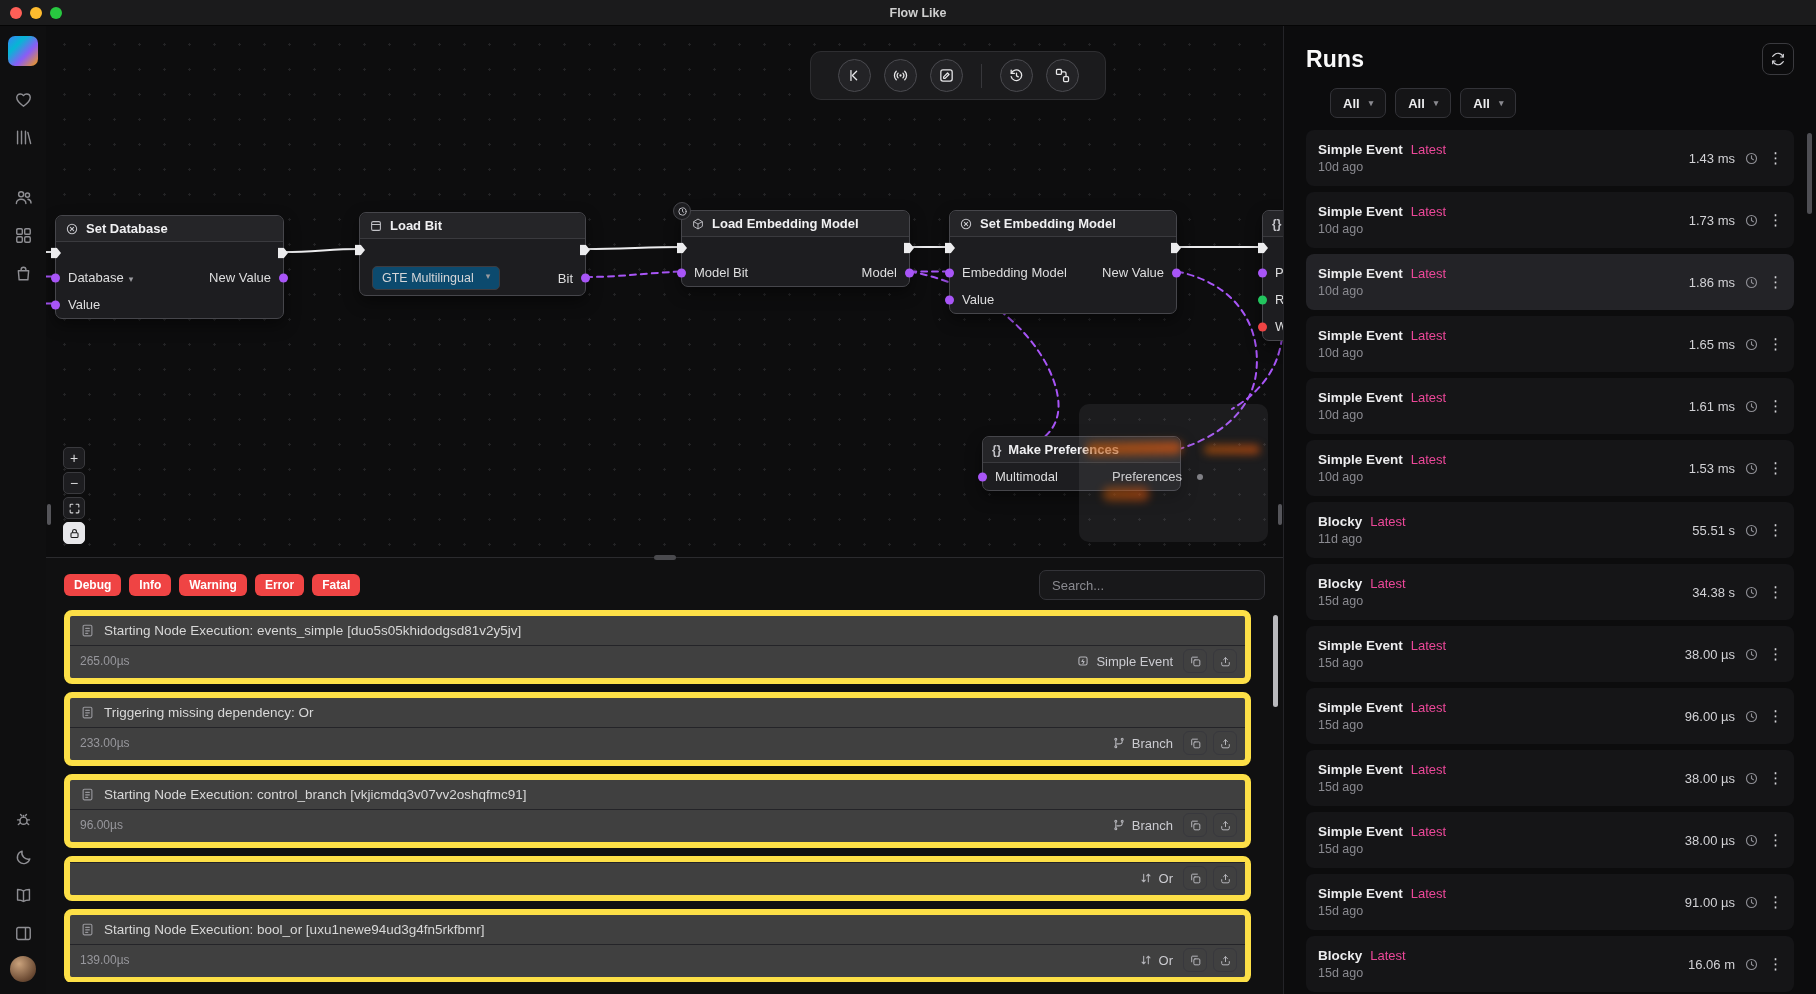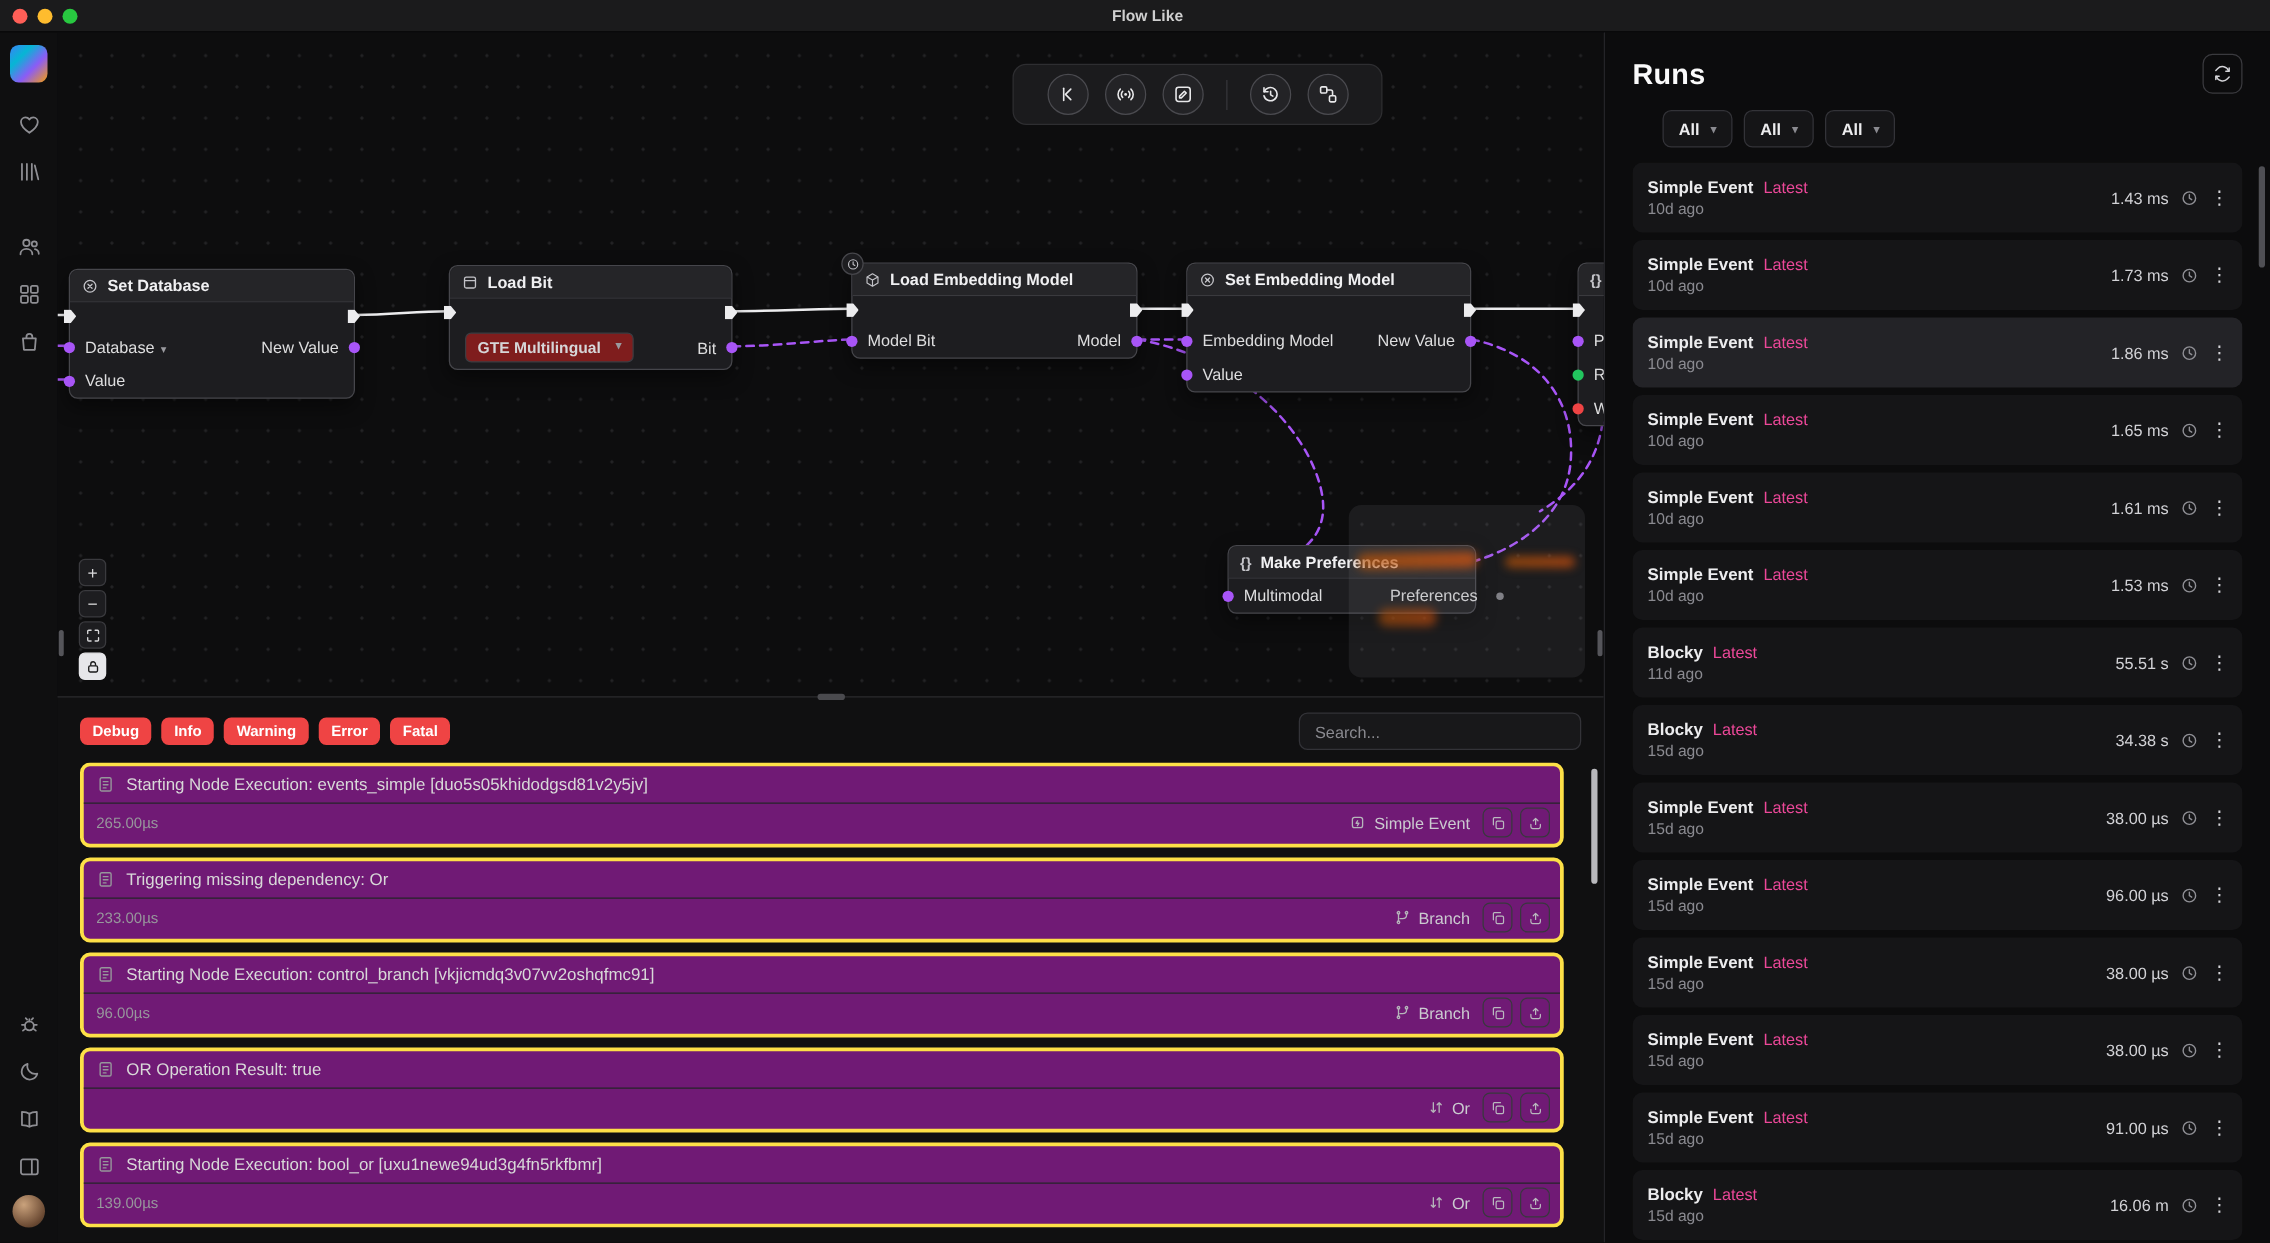--- a/index.html
+++ b/index.html
@@ -63,22 +63,22 @@
   .prow.exec { height:22px; }
   .prow .chev { color:#9a9a9f; font-size:9px; margin-left:5px; }
   .lbl { white-space:nowrap; }
   .pin { position:absolute; top:50%; transform:translateY(-50%); width:9px; height:9px;
     border-radius:50%; background:#a855f7; }
   .pin.l { left:-5px; } .pin.r { right:-5px; }
   .pin.green { background:#22c55e; } .pin.red { background:#ef4444; }
   .execpin { position:absolute; top:50%; transform:translateY(-50%); width:10px; height:11px;
     background:#ececee; clip-path:polygon(0 0,55% 0,100% 50%,55% 100%,0 100%); }
   .execpin.l { left:-5px; } .execpin.r { right:-5px; }
-  .mini-select { display:flex; align-items:flex-start; gap:7px; background:#7f1d1d;
-    border:1px solid #3c3c41; border-radius:5px; padding:4px 9px; font-size:12.5px; color:#d6d6d8;font-weight:bold; }
+  .mini-select { display:flex; align-items:flex-start; gap:7px; background:#0c4a6e;
+    border:1px solid #3c3c41; border-radius:5px; padding:4px 9px; font-size:12.5px; color:#d6d6d8; }
   .node-clock { position:absolute; top:-9px; left:-9px; width:18px; height:18px; border-radius:50%;
     background:#1d1d20; border:1px solid #46464b; display:grid; place-items:center; color:#c3c3c8; z-index:4;}
   .node-clock svg { width:11px; height:11px; }
 
   
   .zoom { position:absolute; left:17px; top:421px; display:flex; flex-direction:column; gap:3px; z-index:6; }
   .zoom-btn { width:22px; height:22px; background:#1d1d20; border:1px solid #3a3a3e; border-radius:5px;
     color:#d8d8da; font-size:14px; line-height:1; display:grid; place-items:center; }
   .zoom-btn svg { width:13px; height:13px; }
   .zoom-btn.lock { background:#e7e7ea; border-color:#e7e7ea; color:#1a1a1a; }
@@ -104,21 +104,21 @@
   .h-grip { position:absolute; top:-3px; left:608px; width:22px; height:5px;
     background:#4a4a4e; border-radius:3px; z-index:8; }
   .logs-head { display:flex; align-items:center; justify-content:space-between; margin-bottom:10px; height:30px; }
   .chips { display:flex; gap:8px; }
   .chip { background:#ef4444; color:#fff; border:none; font-size:12px; font-weight:700;
     padding:4px 10px; border-radius:6px; }
   .search { width:226px; height:30px; background:#18181a; border:1px solid #333338; border-radius:7px;
     color:#ddd; padding:0 12px; font-size:13px; outline:none; }
   .search::placeholder { color:#8a8a90; }
   .log-list { display:flex; flex-direction:column; gap:8px; height:372px; overflow:hidden; padding-right:14px; }
-  .entry { flex:0 0 auto; border:3px solid #fde047; background:#701a75; border-radius:8px; }
+  .entry { flex:0 0 auto; border:6px solid #fde047; background:#404040; border-radius:8px; }
   .entry-msg { display:flex; align-items:center; gap:9px; padding:7px 10px; font-size:13.5px; color:#d8d8d8; }
   .entry-msg svg { width:15px; height:15px; color:#96969b; flex:0 0 auto; }
   .entry-meta { display:flex; align-items:center; justify-content:space-between;
     padding:3px 8px 5px 10px; border-top:1px solid #242428; min-height:30px; }
   .dur { color:#97979c; font-size:12px; }
   .meta-right { display:flex; align-items:center; gap:6px; }
   .badge { display:flex; align-items:center; gap:6px; color:#cbcbd0; font-size:13px; margin-right:4px; }
   .badge svg { width:14px; height:14px; display:none; color:#b5b5ba; }
   .badge.event  svg.bi-event  { display:block; }
   .badge.branch svg.bi-branch { display:block; }
@@ -576,27 +576,20 @@
                   <svg viewBox="0 0 24 24" fill="none" stroke="currentColor" stroke-width="1.8" stroke-linecap="round" stroke-linejoin="round">
                     <path d="M12 14V5M8.5 8.5 12 5l3.5 3.5"></path>
                     <path d="M5 14v3.5A2.5 2.5 0 0 0 7.5 20h9a2.5 2.5 0 0 0 2.5-2.5V14"></path>
                   </svg>
                 </button>
               </div>
             </div>
           </div>
 
           <div class="entry">
-            <div class="entry-msg">
-              <svg viewBox="0 0 24 24" fill="none" stroke="currentColor" stroke-width="1.8" stroke-linecap="round">
-                <rect x="5" y="3.5" width="14" height="17" rx="2"></rect>
-                <path d="M9 8.5h6M9 12.5h6M9 16.5h3.5"></path>
-              </svg>
-              <span>OR Operation Result: true</span>
-            </div>
             <div class="entry-meta">
               <span class="dur"></span>
               <div class="meta-right">
                 <span class="badge or">
 
                   <svg class="bi-or" viewBox="0 0 24 24" fill="none" stroke="currentColor" stroke-width="1.8" stroke-linecap="round" stroke-linejoin="round">
                     <path d="M8 5.5v13M8 18.5l-2.8-2.8M8 18.5l2.8-2.8M16 18.5v-13M16 5.5l-2.8 2.8M16 5.5l2.8 2.8"></path>
                   </svg>
                   <span>Or</span>
                 </span>

